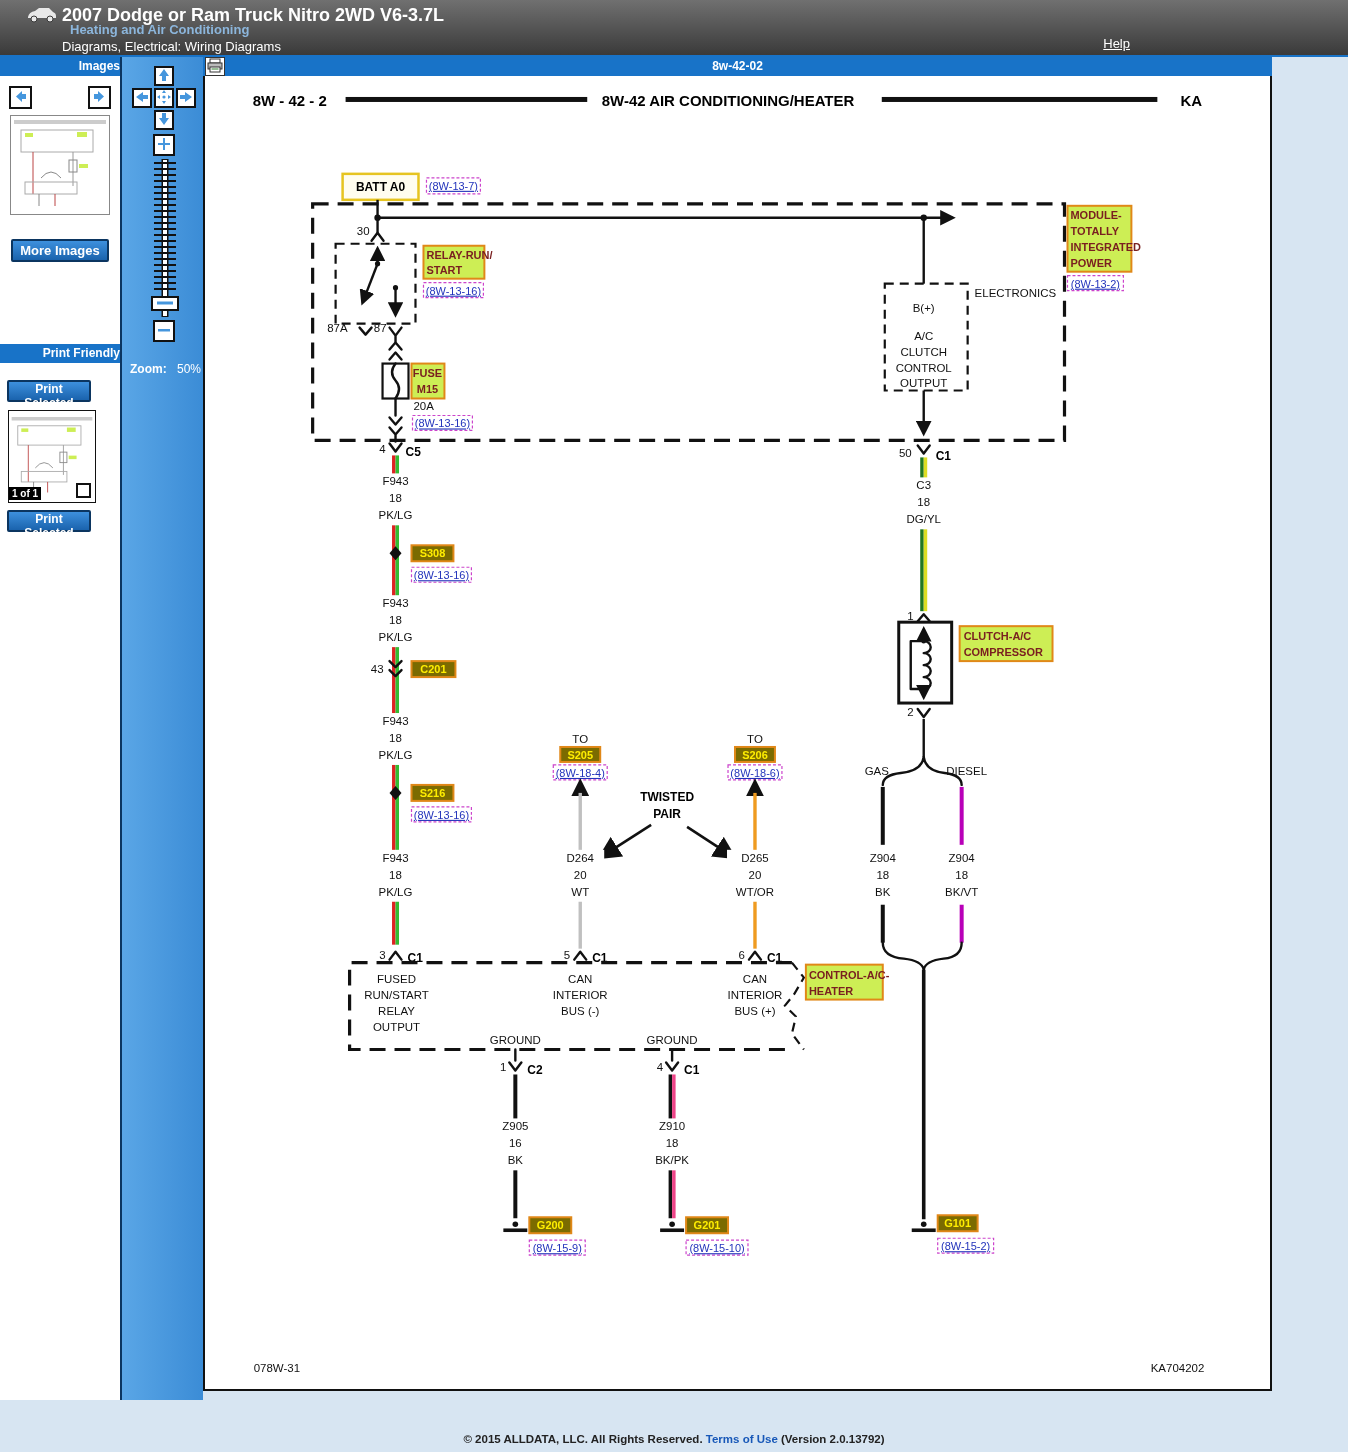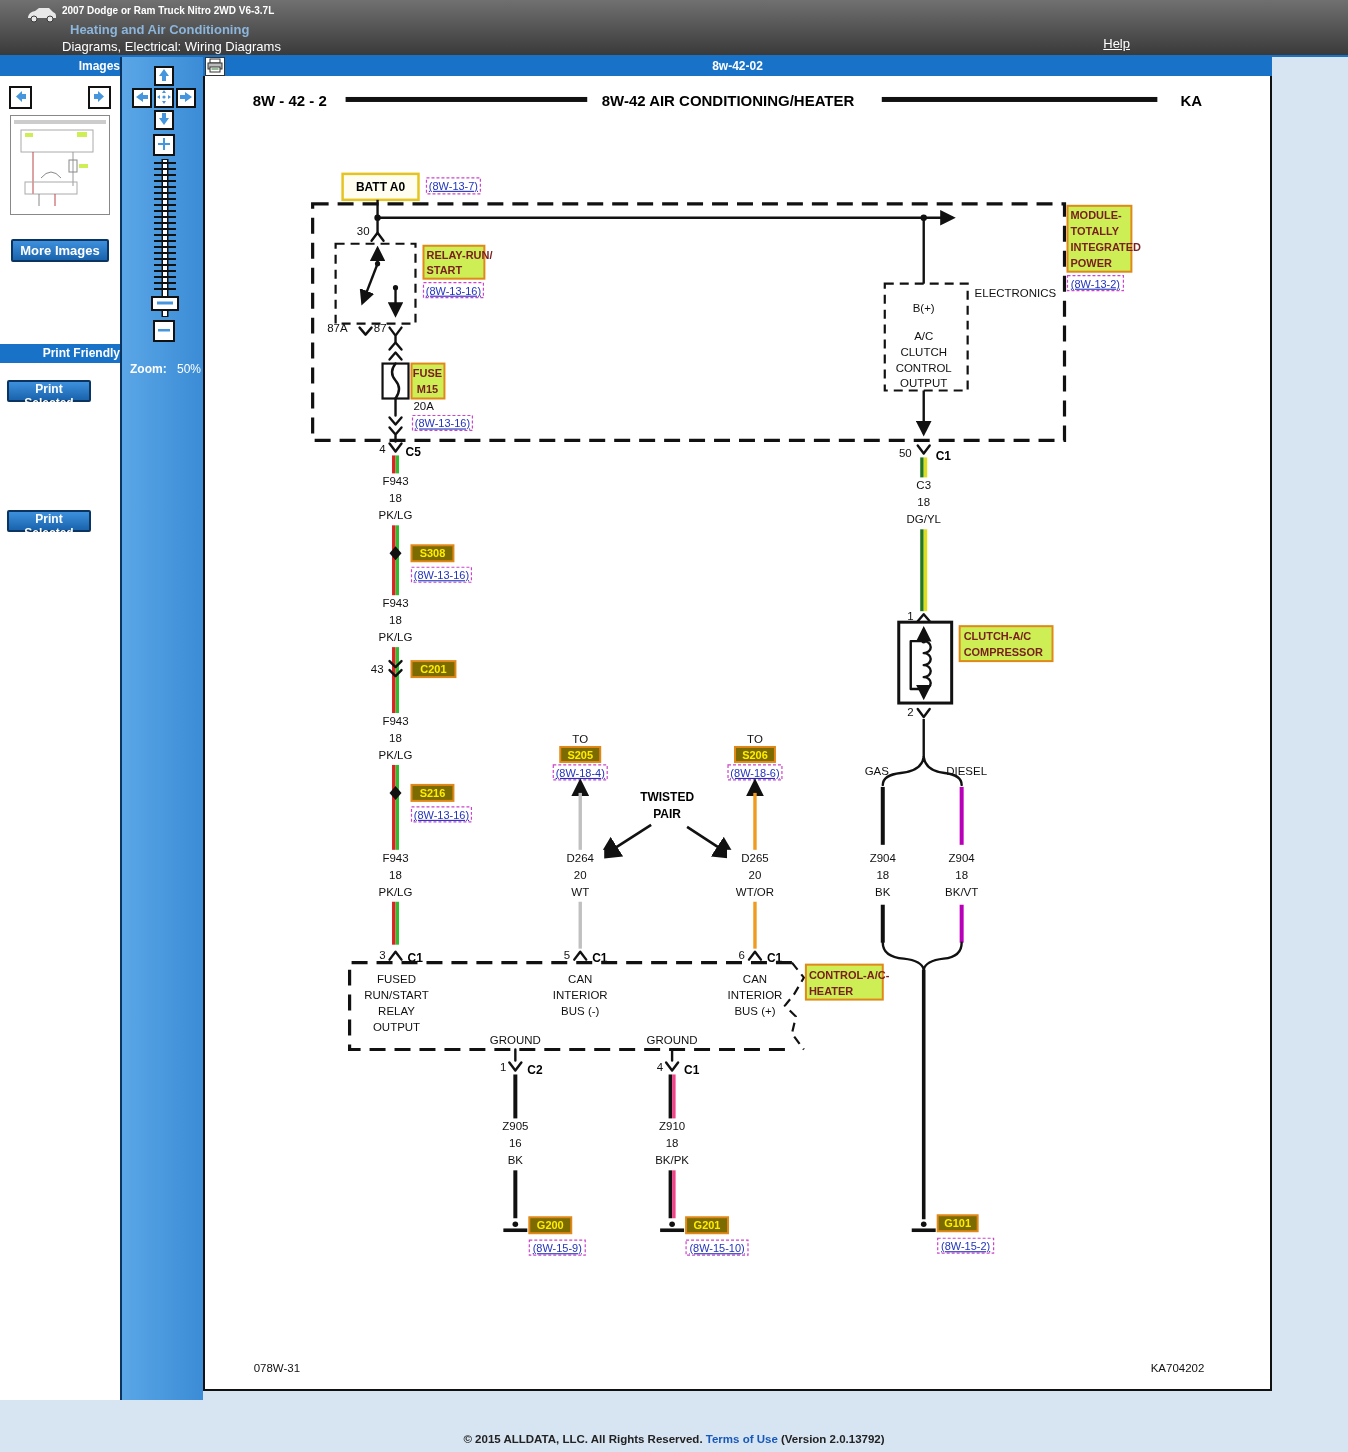--- a/index.html
+++ b/index.html
@@ -4,21 +4,21 @@
 <style>
   * { margin:0; padding:0; box-sizing:border-box; }
   html,body { width:1348px; height:1452px; overflow:hidden;
     font-family:"Liberation Sans", sans-serif; background:#d7e5f2; }
   .app { width:1348px; height:1452px; position:relative; }
 
   
   .hdr { height:57px; background:linear-gradient(#707070,#3a3a3a);
     border-bottom:2px solid #1873c8; position:relative; }
   .car-icon { position:absolute; left:26px; top:6px; }
-  .hdr-l1 { position:absolute; left:62px; top:5px; color:#fff; font-weight:bold; font-size:10px; }
+  .hdr-l1 { position:absolute; left:62px; top:5px; color:#fff; font-weight:bold; font-size:18px; }
   .hdr-l2 { position:absolute; left:62px; top:22px; color:#8cb6dc; font-weight:bold; font-size:13px;padding-left:8px; }
   .hdr-l3 { position:absolute; left:62px; top:39px; color:#fff; font-weight:normal; font-size:13px; }
   .help { position:absolute; right:218px; top:36px; color:#fff; font-weight:normal;
     font-size:13px; text-decoration:underline; cursor:pointer; }
 
   .content { display:flex; height:1343px; }
 
   
   .sidebar { width:120px; background:#fff; position:relative; flex:0 0 120px; }
   .bluebar { background:#1873c8; color:#fff; font-weight:bold; font-size:12px;
@@ -128,20 +128,38 @@
           <rect x="68" y="48" width="9" height="4" fill="#cdee55"></rect>
           <path d="M30 62 Q40 50 50 62" fill="none" stroke="#888888"></path>
           <rect x="14" y="66" width="52" height="12" fill="none" stroke="#aaaaaa"></rect>
           <line x1="28" y1="78" x2="28" y2="90" stroke="#888888"></line>
           <line x1="44" y1="78" x2="44" y2="90" stroke="#bb4444"></line>
         </svg>
       </div>
       <button class="bluebtn more">More Images</button>
       <div class="bluebar pf">Print Friendly</div>
       <button class="bluebtn ps1">Print Selected</button>
+      <div class="thumb t2">
+        <svg width="86" height="91" viewBox="0 0 98 98">
+          <rect x="3" y="4" width="92" height="4" fill="#cccccc"></rect>
+          <rect x="10" y="14" width="72" height="22" fill="none" stroke="#aaaaaa"></rect>
+          <rect x="66" y="16" width="10" height="5" fill="#cdee55"></rect>
+          <rect x="14" y="17" width="8" height="4" fill="#cdee55"></rect>
+          <line x1="22" y1="36" x2="22" y2="78" stroke="#bb4444"></line>
+          <line x1="62" y1="36" x2="62" y2="70" stroke="#999999"></line>
+          <rect x="58" y="44" width="8" height="12" fill="none" stroke="#888888"></rect>
+          <rect x="68" y="48" width="9" height="4" fill="#cdee55"></rect>
+          <path d="M30 62 Q40 50 50 62" fill="none" stroke="#888888"></path>
+          <rect x="14" y="66" width="52" height="12" fill="none" stroke="#aaaaaa"></rect>
+          <line x1="28" y1="78" x2="28" y2="90" stroke="#888888"></line>
+          <line x1="44" y1="78" x2="44" y2="90" stroke="#bb4444"></line>
+        </svg>
+        <span class="badge">1 of 1</span>
+        <span class="cb"></span>
+      </div>
       <button class="bluebtn ps2">Print Selected</button>
     </aside>
 
     <div class="zoomcol">
       <button class="zbtn zb-up">
         <svg width="14" height="14" viewBox="0 0 14 14">
             <path d="M7 1 L12 8 H9 V13 H5 V8 H2 Z" fill="#4596dd"></path>
           </svg></button>
       <button class="zbtn zb-left">
         <svg width="14" height="14" viewBox="0 0 14 14">

